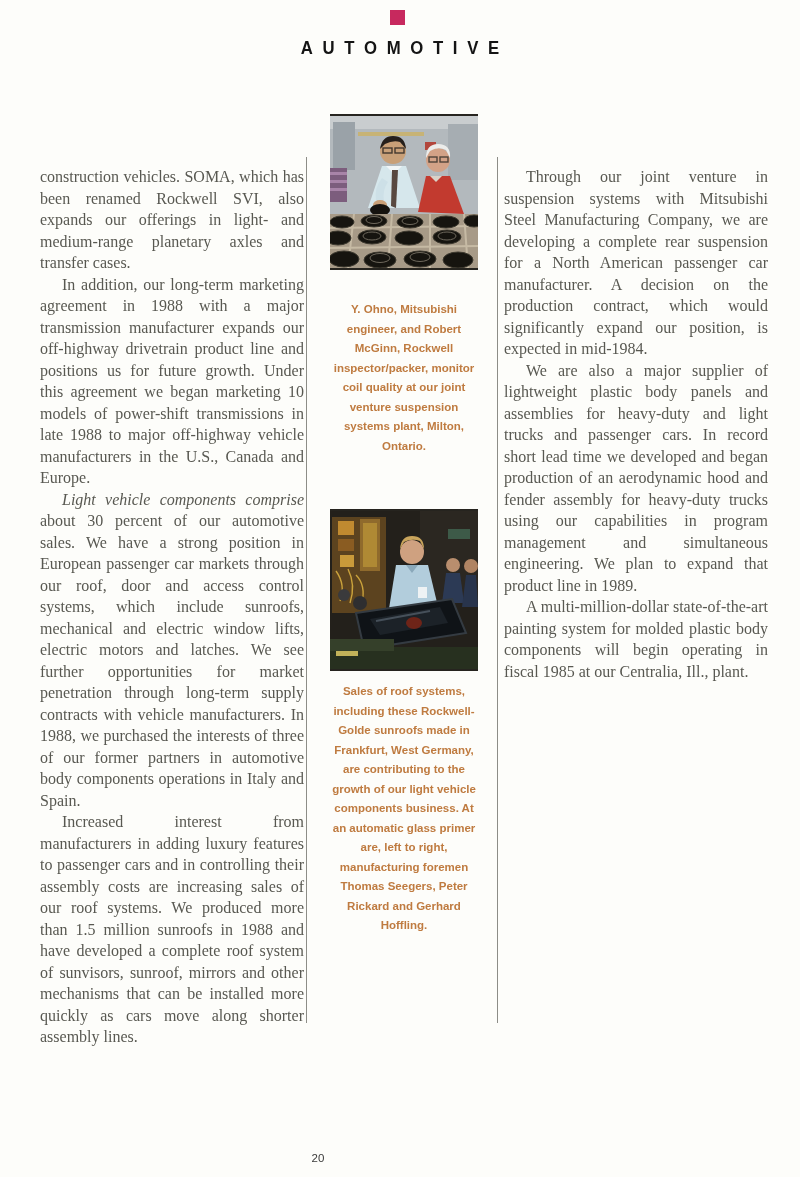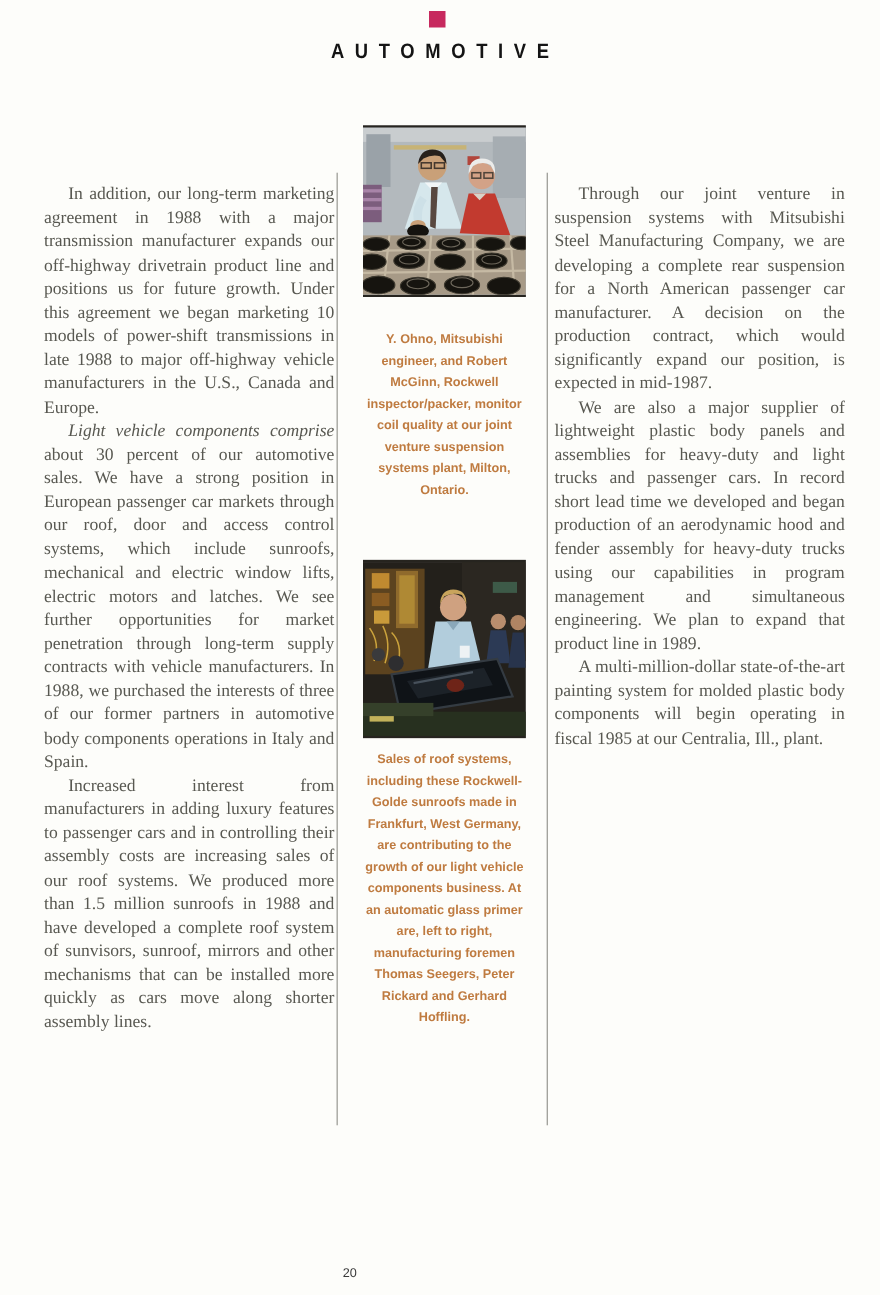--- a/index.html
+++ b/index.html
@@ -73,20 +73,21 @@
 <body>
 
 <div class="accent-square" style="background: rgb(199, 41, 94);"></div>
 
 <div class="page-title">AUTOMOTIVE</div>
 
 <div class="rule-v" id="rule-left"></div>
 <div class="rule-v" id="rule-right"></div>
 
 <div class="text-col" id="col-left">
+  <p class="body-para">construction vehicles. SOMA, which has been renamed Rockwell SVI, also expands our offerings in light- and medium-range planetary axles and transfer cases.</p>
   <p class="body-para indent">In addition, our long-term marketing agreement in 1988 with a major transmission manufacturer expands our off-highway drivetrain product line and positions us for future growth. Under this agreement we began marketing 10 models of power-shift transmissions in late 1988 to major off-highway vehicle manufacturers in the U.S., Canada and Europe.</p>
   <p class="body-para indent"><span class="lead-italic">Light vehicle components comprise</span><span> about 30 percent of our automotive sales. We have a strong position in European passenger car markets through our roof, door and access control systems, which include sunroofs, mechanical and electric window lifts, electric motors and latches. We see further opportunities for market penetration through long-term supply contracts with vehicle manufacturers. In 1988, we purchased the interests of three of our former partners in automotive body components operations in Italy and Spain.</span></p>
   <p class="body-para indent">Increased interest from manufacturers in adding luxury features to passenger cars and in controlling their assembly costs are increasing sales of our roof systems. We produced more than 1.5 million sunroofs in 1988 and have developed a complete roof system of sunvisors, sunroof, mirrors and other mechanisms that can be installed more quickly as cars move along shorter assembly lines.</p>
 </div>
 
 <div class="photo" id="photo1">
   <svg viewBox="0 0 148 152" preserveAspectRatio="none">
     <rect x="0" y="0" width="148" height="152" fill="#b3b9bd"></rect>
     <rect x="0" y="0" width="148" height="13" fill="#c9cdcf"></rect>
     <rect x="3" y="6" width="22" height="48" fill="#9aa2a8"></rect>
@@ -185,19 +186,19 @@
 
     <rect x="0" y="136" width="148" height="22" fill="#27301f"></rect>
     <rect x="0" y="128" width="64" height="12" fill="#35402a"></rect>
     <rect x="6" y="140" width="22" height="5" fill="#c2b25a"></rect>
   </svg>
 </div>
 
 <div class="caption" id="caption2">Sales of roof systems, including these Rockwell-Golde sunroofs made in Frankfurt, West Germany, are contributing to the growth of our light vehicle components business. At an automatic glass primer are, left to right, manufacturing foremen Thomas Seegers, Peter Rickard and Gerhard Hoffling.</div>
 
 <div class="text-col" id="col-right">
-  <p class="body-para indent">Through our joint venture in suspension systems with Mitsubishi Steel Manufacturing Company, we are developing a complete rear suspension for a North American passenger car manufacturer. A decision on the production contract, which would significantly expand our position, is expected in mid-1987.</p>
+  <p class="body-para indent">Through our joint venture in suspension systems with Mitsubishi Steel Manufacturing Company, we are developing a complete rear suspension for a North American passenger car manufacturer. A decision on the production contract, which would significantly expand our position, is expected in mid-1984.</p>
   <p class="body-para indent">We are also a major supplier of lightweight plastic body panels and assemblies for heavy-duty and light trucks and passenger cars. In record short lead time we developed and began production of an aerodynamic hood and fender assembly for heavy-duty trucks using our capabilities in program management and simultaneous engineering. We plan to expand that product line in 1989.</p>
   <p class="body-para indent">A multi-million-dollar state-of-the-art painting system for molded plastic body components will begin operating in fiscal 1985 at our Centralia, Ill., plant.</p>
 </div>
 
 <div class="footer-publisher" style="color: rgb(163, 96, 79);">Rockwell International</div>
 <div class="footer-pagenum">20</div>
 
 </body></html>

